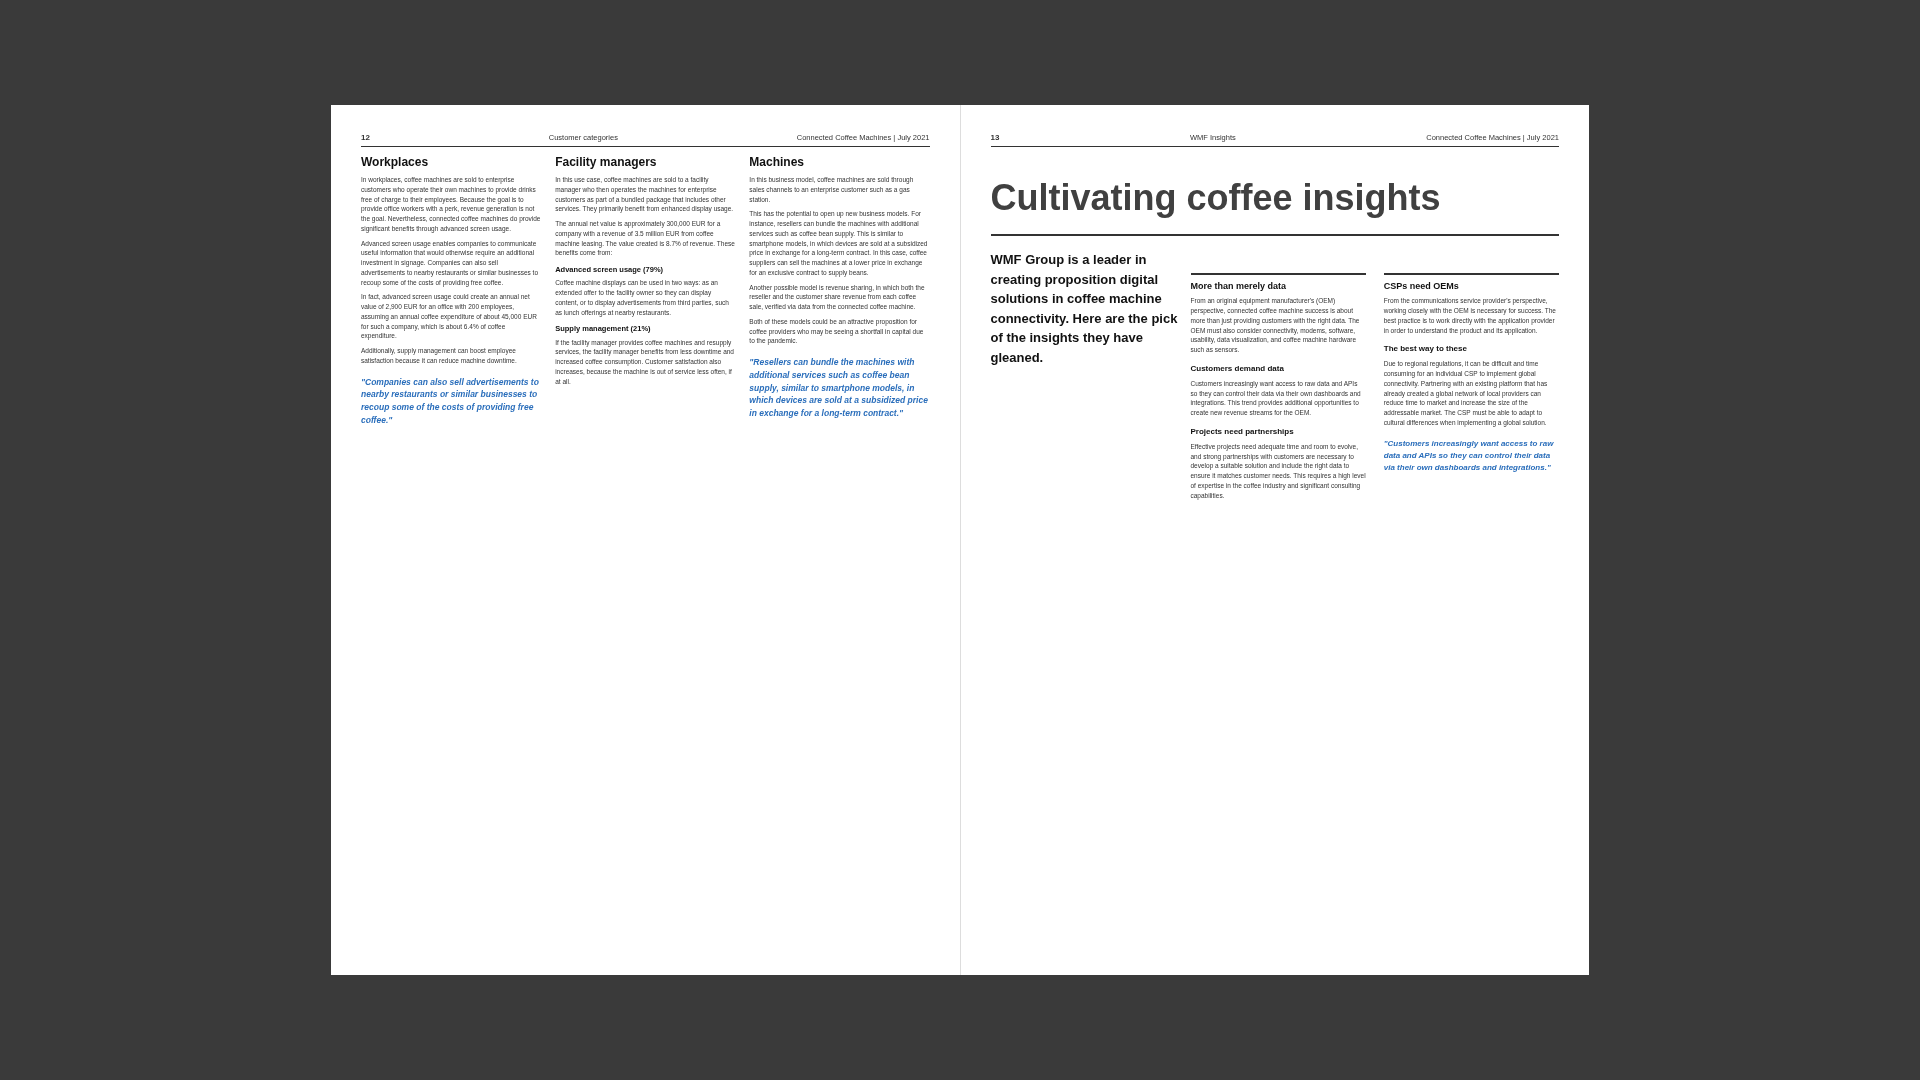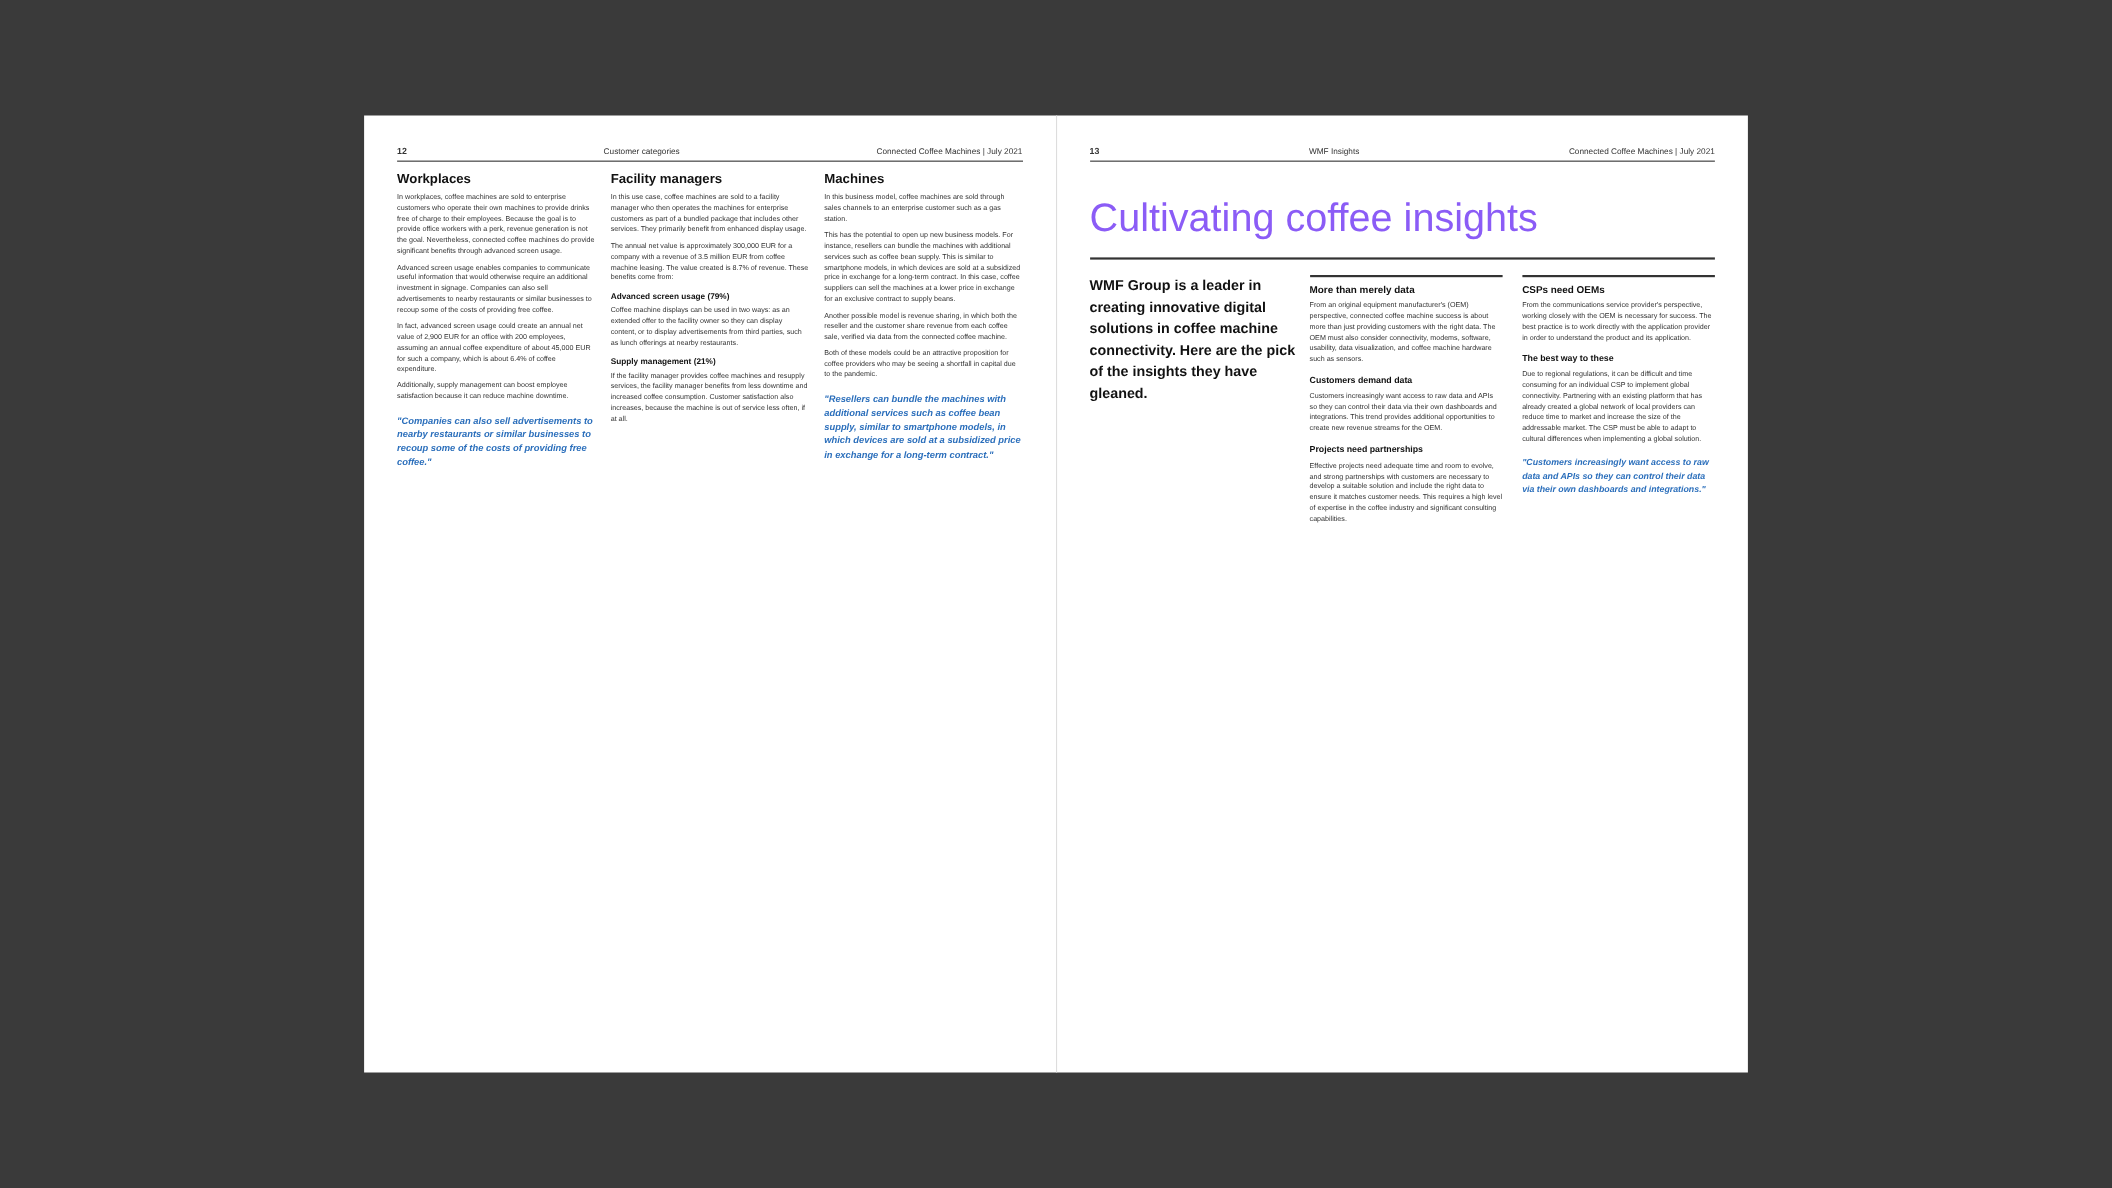--- a/index.html
+++ b/index.html
@@ -81,22 +81,22 @@
       line-height: 1.5;
       margin-top: 10px;
     }
     
     .page-right {
       flex: 1;
       padding: 28px 30px;
     }
     .big-heading {
       font-size: 36px;
-      font-weight: normal;
-      color: #8b5cf6;
+      font-weight: bold;
+      color: #404040;
       line-height: 1.15;
       margin-bottom: 16px;
       margin-top: 30px;
     }
     .intro-divider {
       height: 2px;
       background: #333;
       width: 100%;
       margin-bottom: 14px;
     }
@@ -147,20 +147,21 @@
       width: 200px;
       flex-shrink: 0;
       padding-right: 14px;
     }
     .right-cols-area {
       flex: 1;
     }
     .right-cols-divider {
       display: flex;
       gap: 18px;
+      margin-top: 23px;
     }
     .right-col-block {
       flex: 1;
     }
   </style>
 </head>
 <body>
 
 <div class="spread">
 
@@ -215,21 +216,21 @@
       <span class="page-title-small">WMF Insights</span>
       <span class="page-title-small">Connected Coffee Machines  |  July 2021</span>
     </div>
 
     <div class="big-heading">Cultivating coffee insights</div>
 
     <div class="intro-divider"></div>
 
     <div class="right-content">
       <div class="right-intro">
-        <div class="intro-text">WMF Group is a leader in creating innovative digital solutions in coffee machine connectivity. Here are the pick of the insights they have gleaned.</div>
+        <div class="intro-text">WMF Group is a leader in creating proposition digital solutions in coffee machine connectivity. Here are the pick of the insights they have gleaned.</div>
       </div>
 
       <div class="right-cols-area">
         <div class="right-cols-divider">
 
           <div class="right-col-block">
             <div class="right-col-heading">More than merely data</div>
             <div class="right-col-text">
               <p>From an original equipment manufacturer's (OEM) perspective, connected coffee machine success is about more than just providing customers with the right data. The OEM must also consider connectivity, modems, software, usability, data visualization, and coffee machine hardware such as sensors.</p>
               <div class="right-col-subheading">Customers demand data</div>

